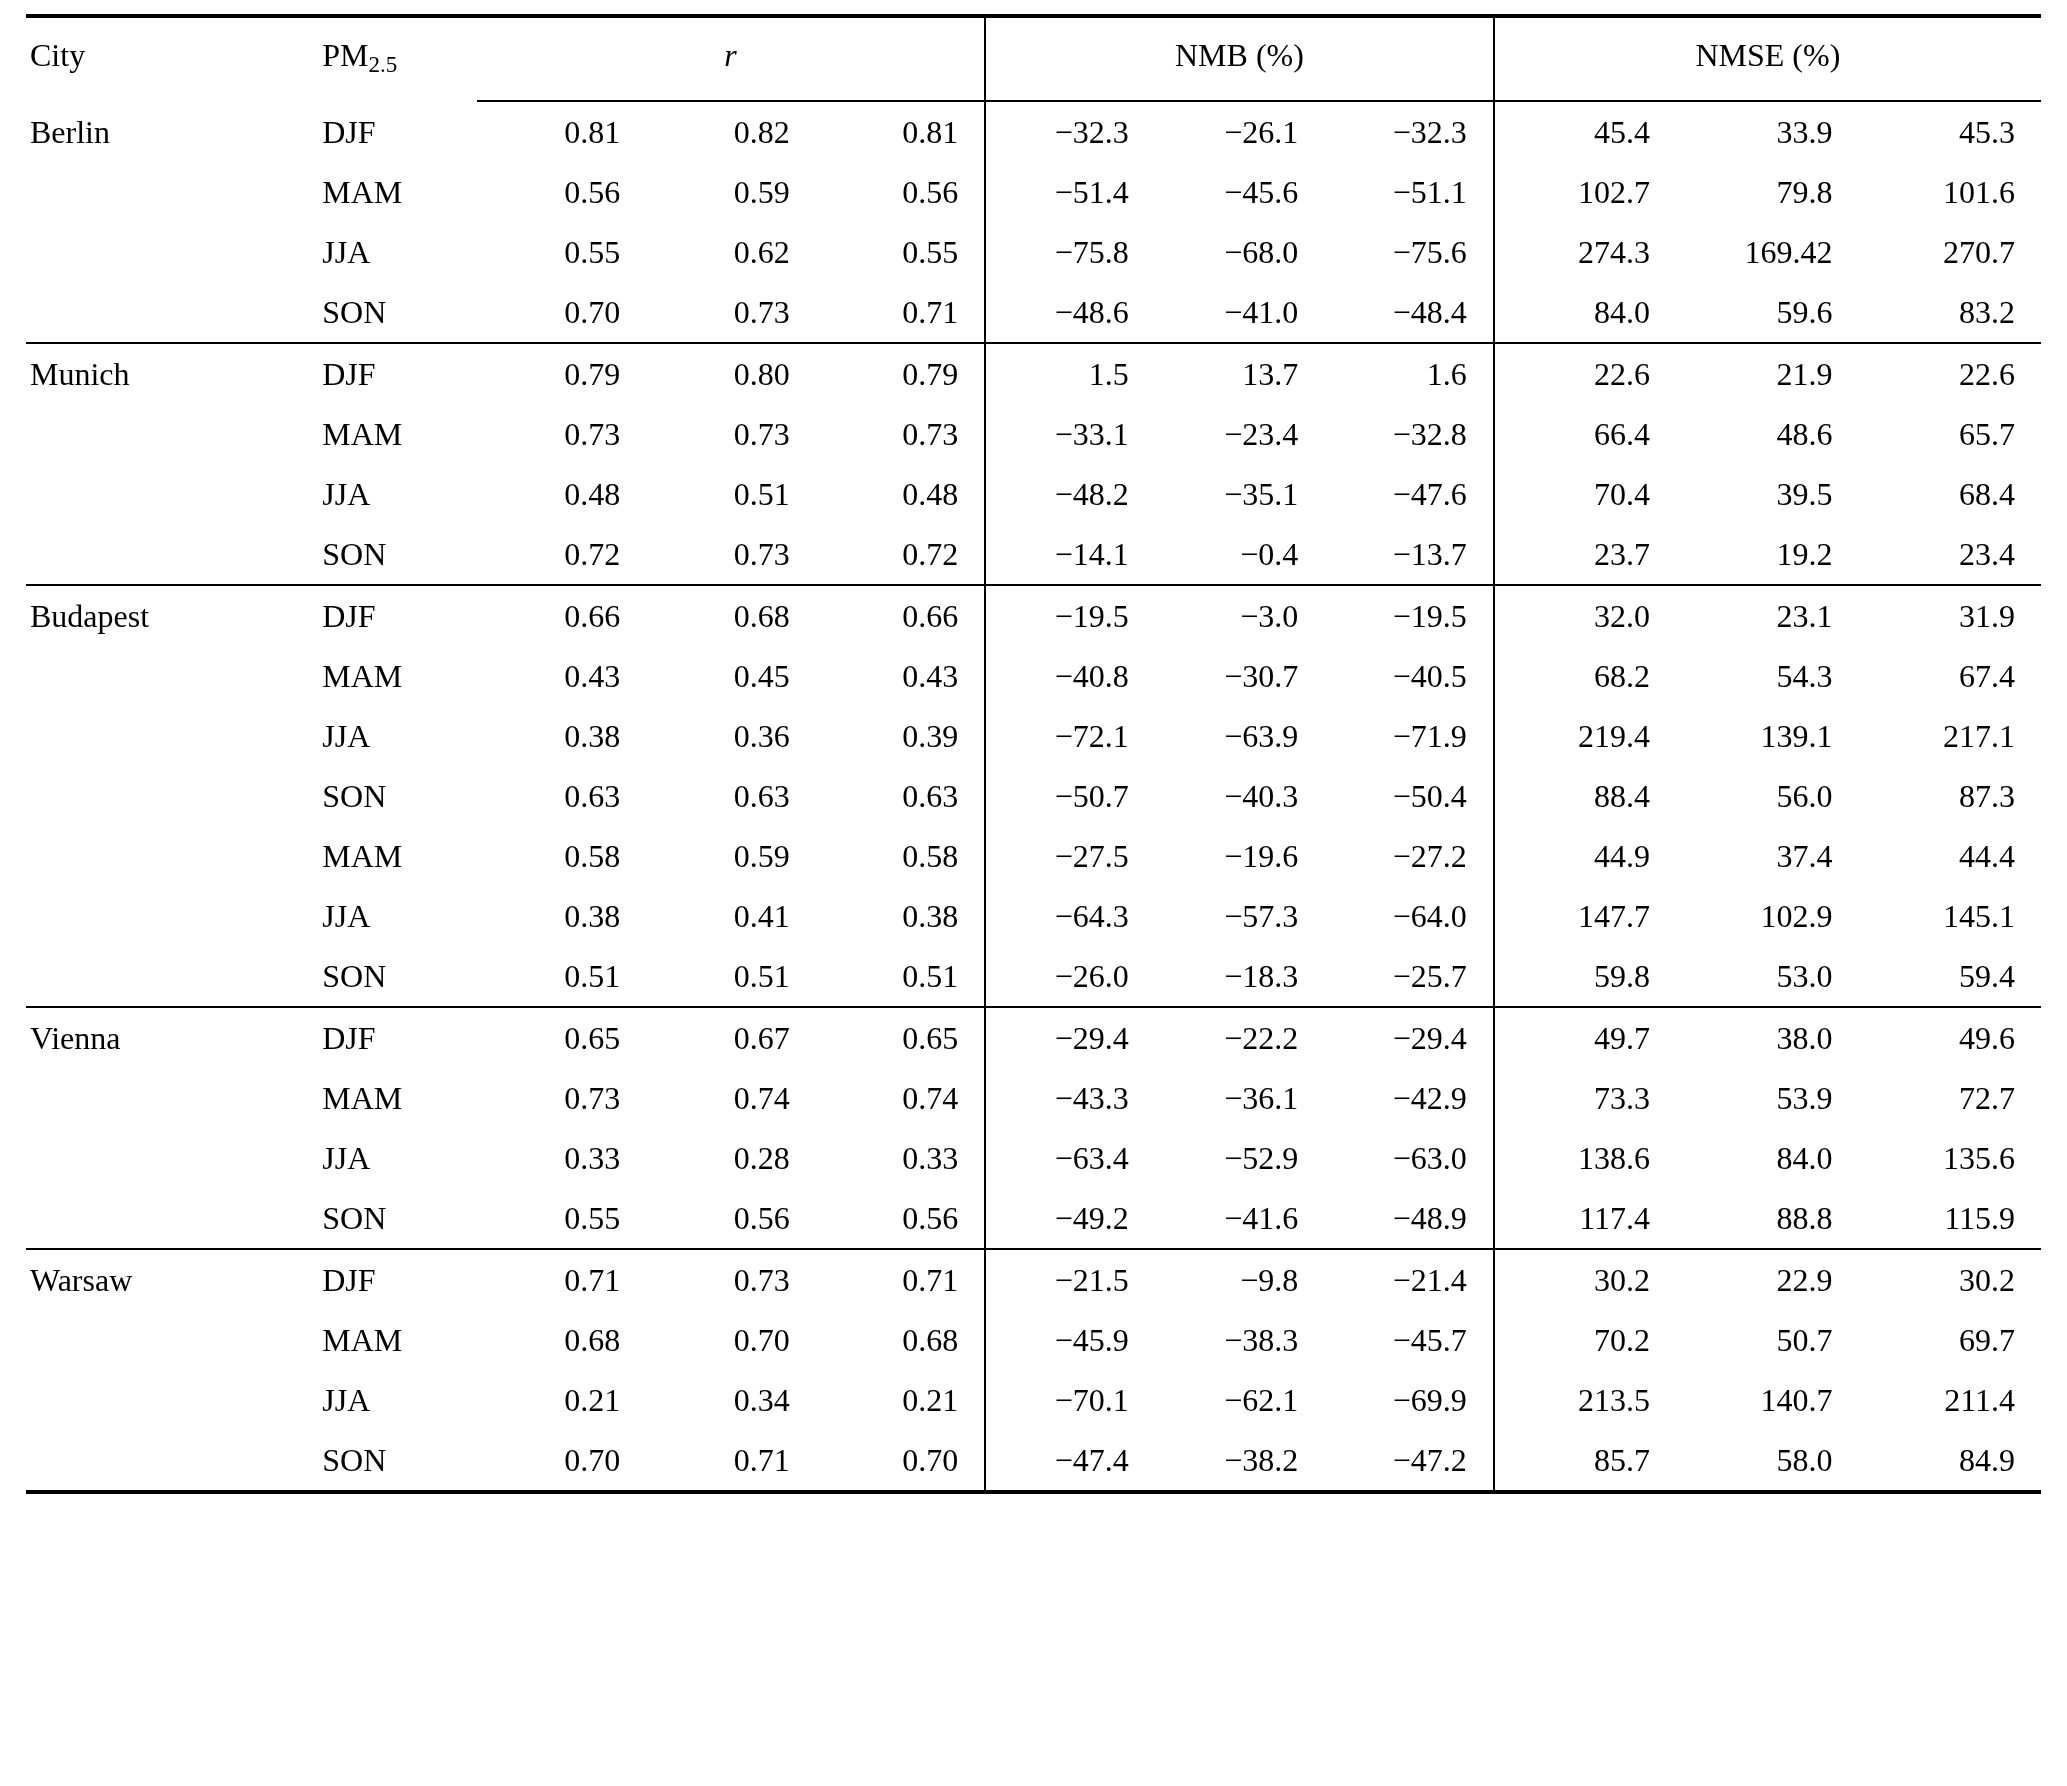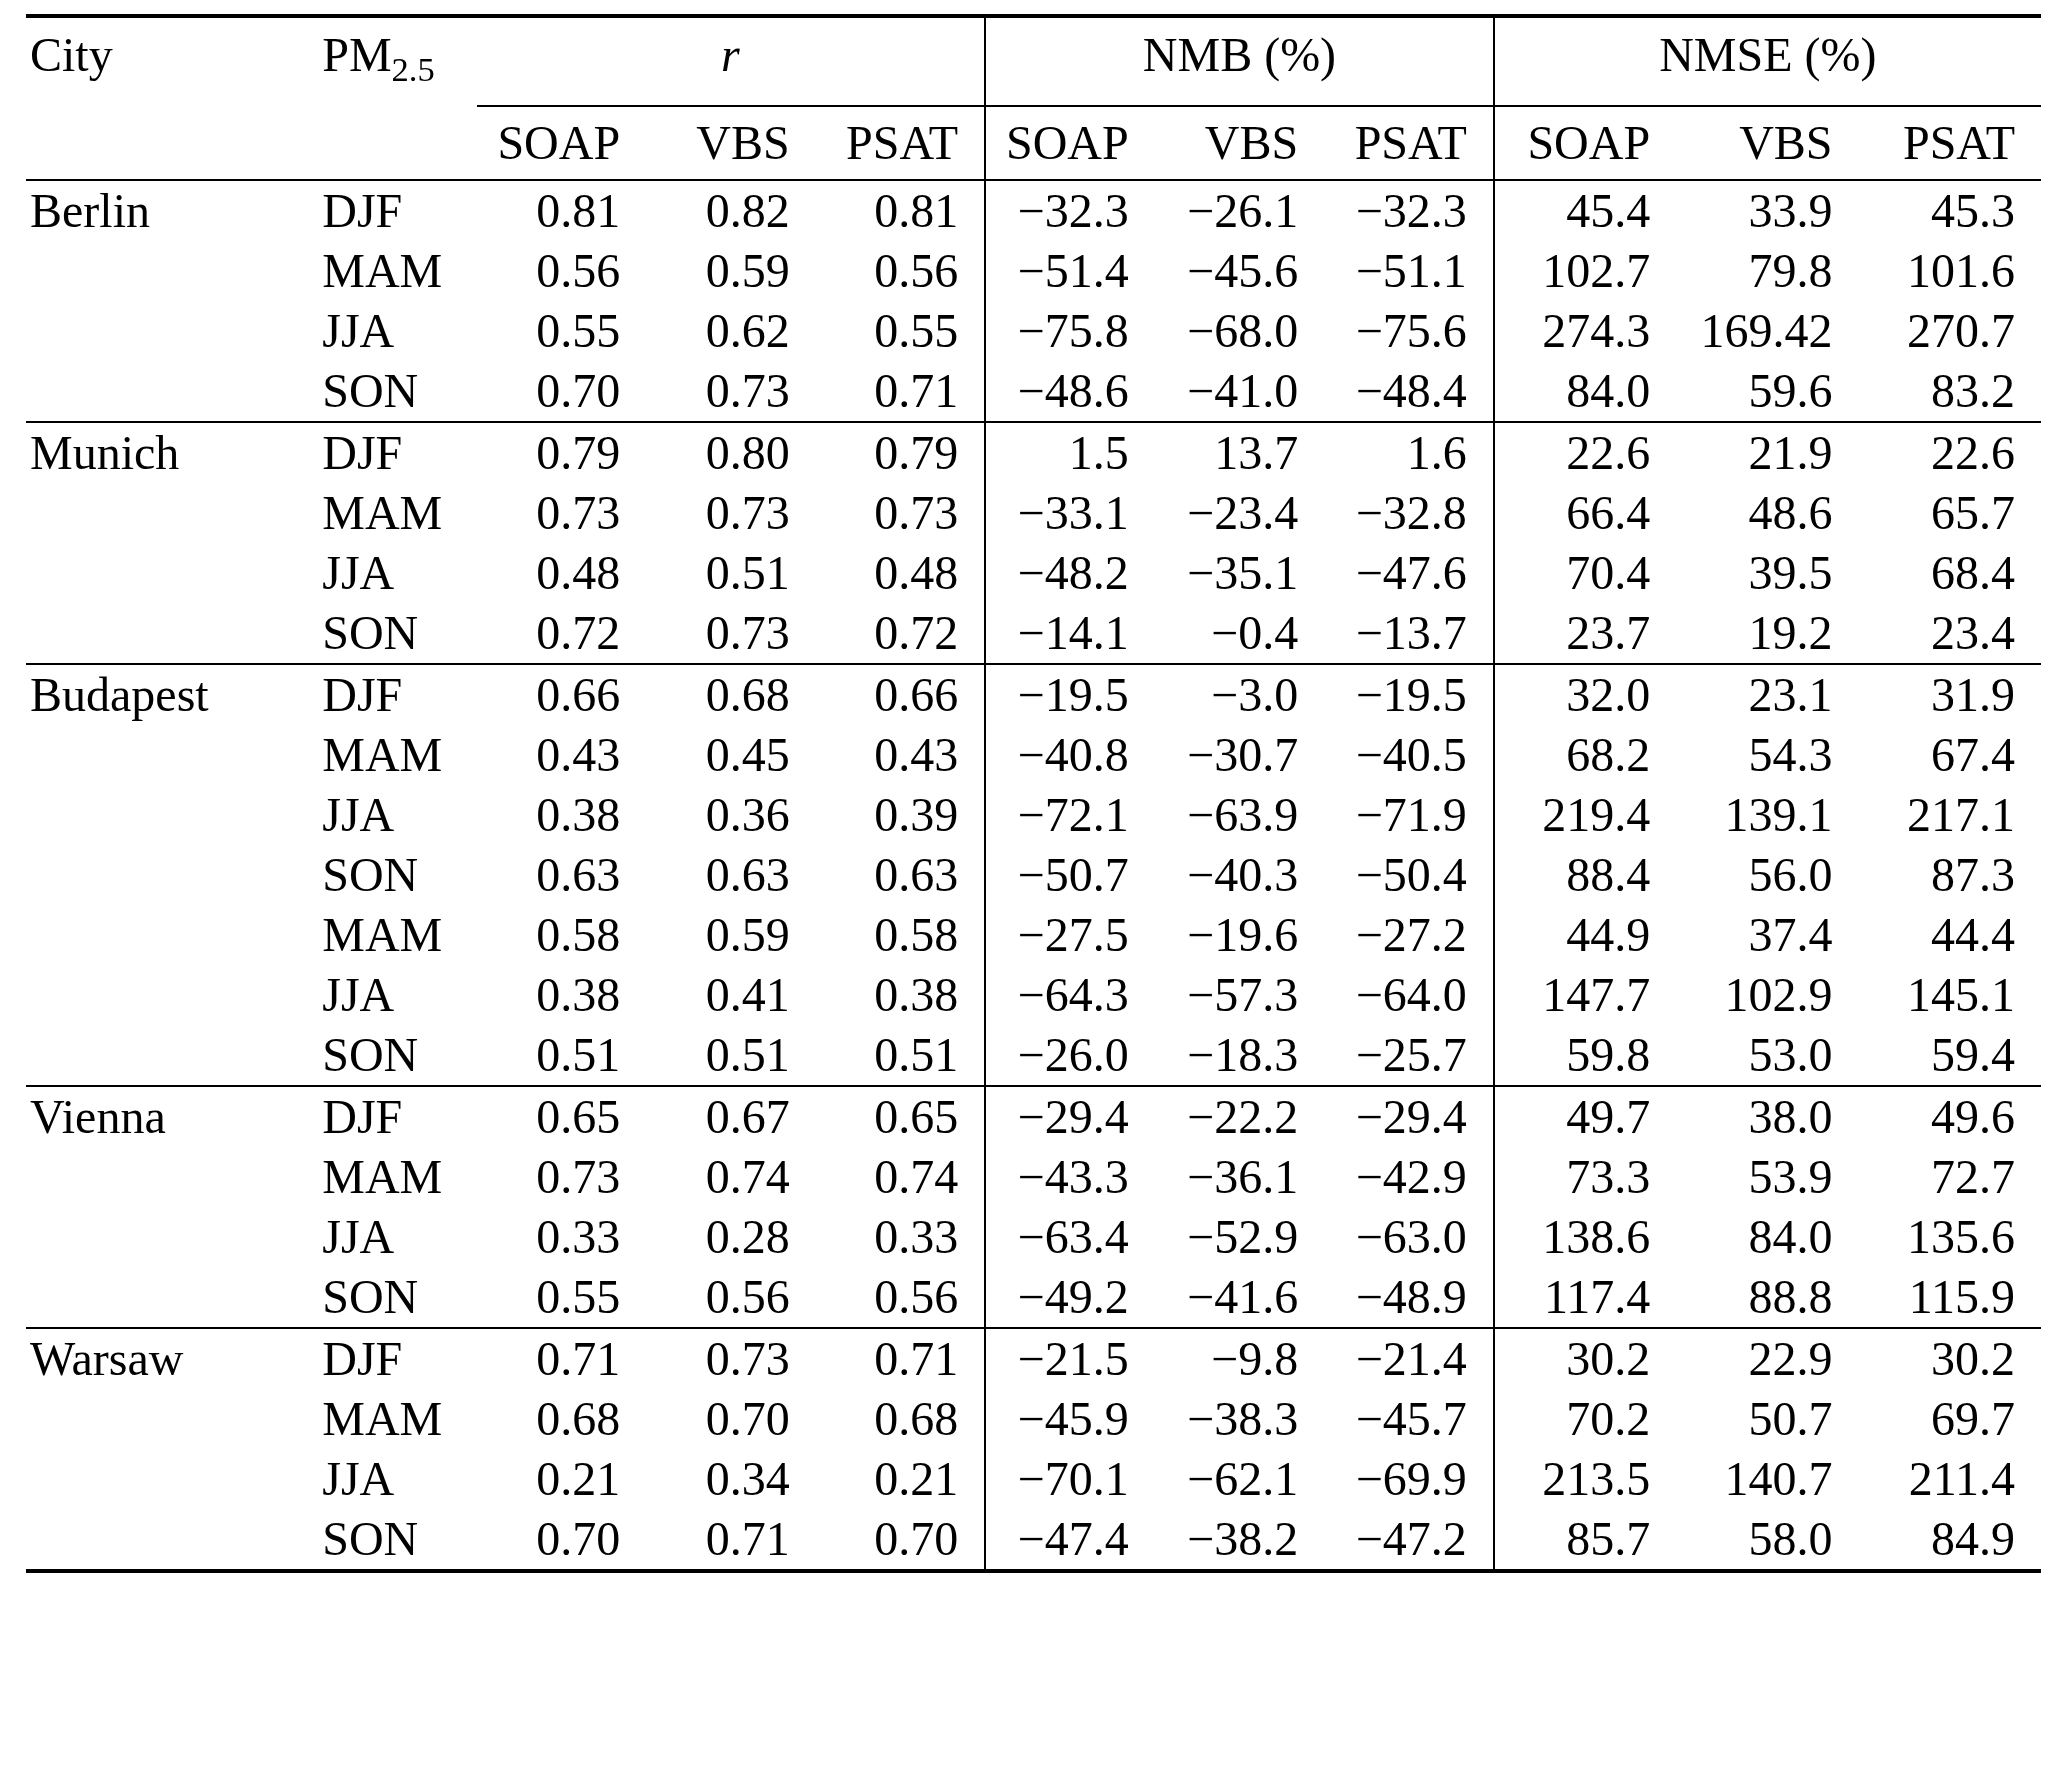--- a/index.html
+++ b/index.html
@@ -13,21 +13,21 @@
     color: #000000;
   }
   .table-wrap {
     padding: 14px 26px 30px 26px;
     box-sizing: border-box;
     width: 2067px;
   }
   table.stats {
     border-collapse: collapse;
     width: 2015px;
-    font-size: 48px;
+    font-size: 32px;
     table-layout: fixed;
   }
   table.stats td, table.stats th {
     padding: 0;
     font-weight: normal;
     vertical-align: baseline;
     white-space: nowrap;
   }
   
   col.c-city   { width: 250px; }
@@ -77,33 +77,20 @@
         <col class="c-num-w">
     </colgroup>
     <tbody id="table-body">
         <tr class="hdr-top toprule">
           <td class="cityname">City</td>
           <td class="pm">PM<span class="sub">2.5</span></td>
           <td class="hdr-c cmid" colspan="3"><span class="ital">r</span></td>
           <td class="hdr-c cmid vline-l" colspan="3">NMB (%)</td>
           <td class="hdr-c cmid vline-l" colspan="3">NMSE (%)</td>
         </tr>
-        <tr class="hdr-sub midrule">
-          <td></td>
-          <td></td>
-          <td class="num">SOAP</td>
-          <td class="num">VBS</td>
-          <td class="num">PSAT</td>
-          <td class="num vline-l">SOAP</td>
-          <td class="num">VBS</td>
-          <td class="num">PSAT</td>
-          <td class="num vline-l">SOAP</td>
-          <td class="num">VBS</td>
-          <td class="num">PSAT</td>
-        </tr>
         <tr class="row">
           <td class="cityname">Berlin</td>
           <td class="pm">DJF</td>
           <td class="num">0.81</td>
           <td class="num">0.82</td>
           <td class="num">0.81</td>
           <td class="num vline-l">−32.3</td>
           <td class="num">−26.1</td>
           <td class="num">−32.3</td>
           <td class="num vline-l">45.4</td>

